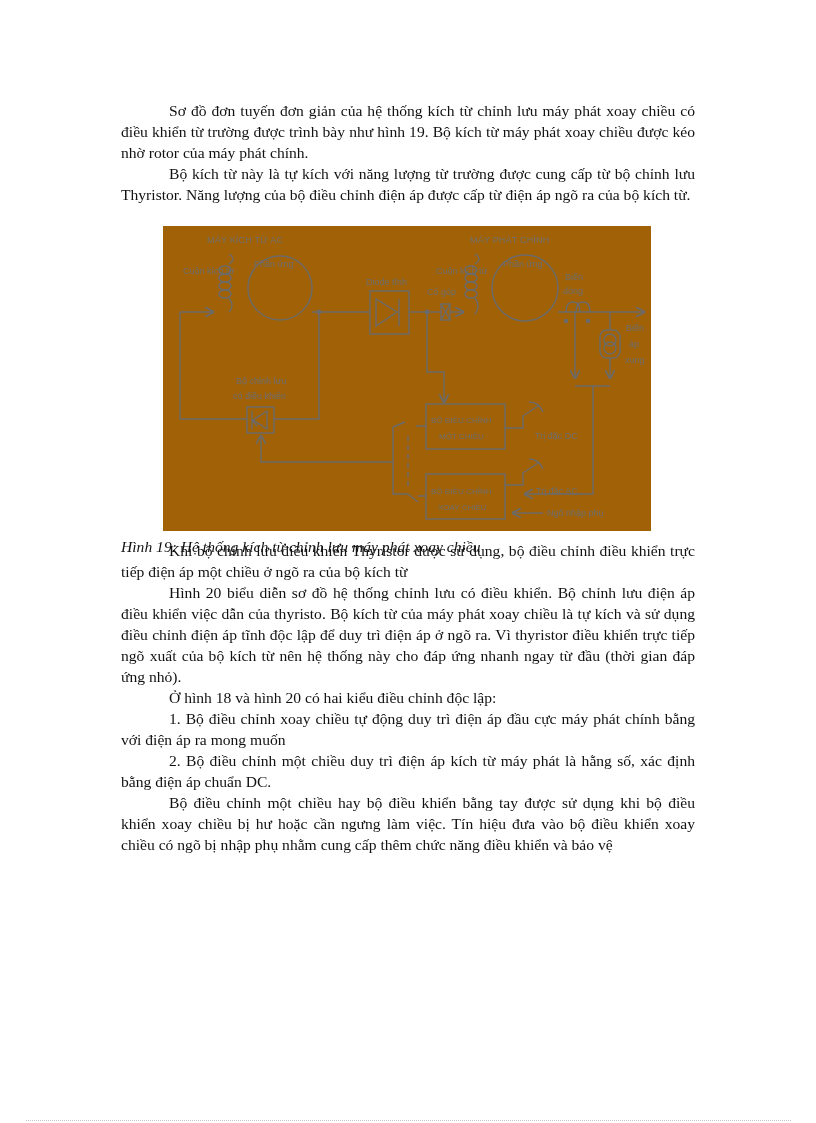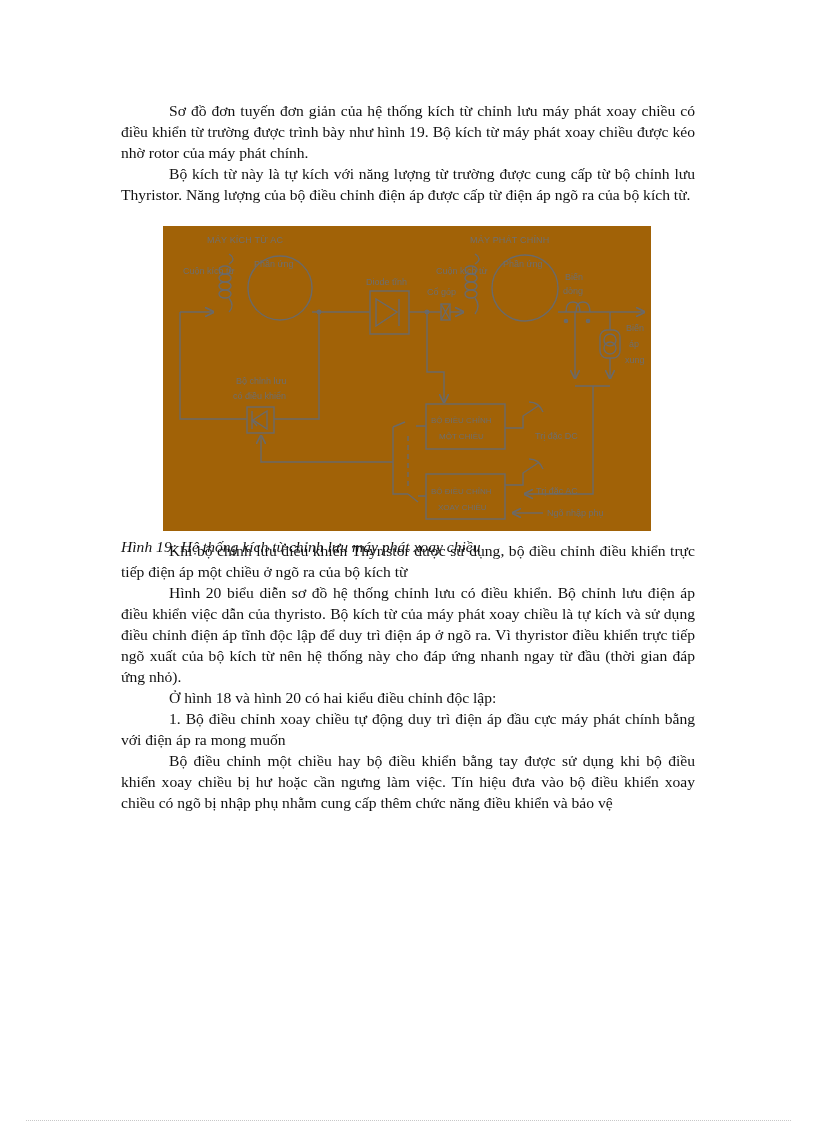--- a/index.html
+++ b/index.html
@@ -155,17 +155,18 @@
     </svg>
   </div>
 
   <div class="caption">Hình 19:  Hệ thống kích từ chỉnh lưu máy phát xoay chiều</div>
 
   <div class="text-block" style="top:540px;">
     <p>Khi bộ chỉnh lưu điều khiển Thyristor được sử dụng, bộ điều chỉnh điều khiển trực tiếp điện áp một chiều ở ngõ ra của bộ kích từ</p>
     <p>Hình 20 biểu diễn sơ đồ hệ thống chỉnh lưu có điều khiển. Bộ chỉnh lưu điện áp điều khiển việc dẫn của thyristo. Bộ kích từ của máy phát xoay chiều là tự kích và sử dụng điều chỉnh điện áp tĩnh độc lập để duy trì điện áp ở ngõ ra. Vì thyristor điều khiển trực tiếp ngõ xuất của bộ kích từ nên hệ thống này cho đáp ứng nhanh ngay từ đầu (thời gian đáp ứng nhỏ).</p>
     <p>Ở hình 18 và hình 20 có hai kiểu điều chỉnh độc lập:</p>
     <p class="item">1.  Bộ điều chỉnh xoay chiều tự động duy trì điện áp đầu cực máy phát chính bằng với điện áp ra mong muốn</p>
+    <p class="item">2.  Bộ điều chỉnh một chiều duy trì điện áp kích từ máy phát là hằng số, xác định bằng điện áp chuẩn DC.</p>
     <p>Bộ điều chỉnh một chiều hay bộ điều khiển bằng tay được sử dụng khi bộ điều khiển xoay chiều bị hư hoặc cần ngưng làm việc. Tín hiệu đưa vào bộ điều khiển xoay chiều có ngõ bị nhập phụ nhằm cung cấp thêm chức năng điều khiển và bảo vệ</p>
   </div>
 
   <div class="footer-rule"></div>
 </div>
 
 </body></html>

